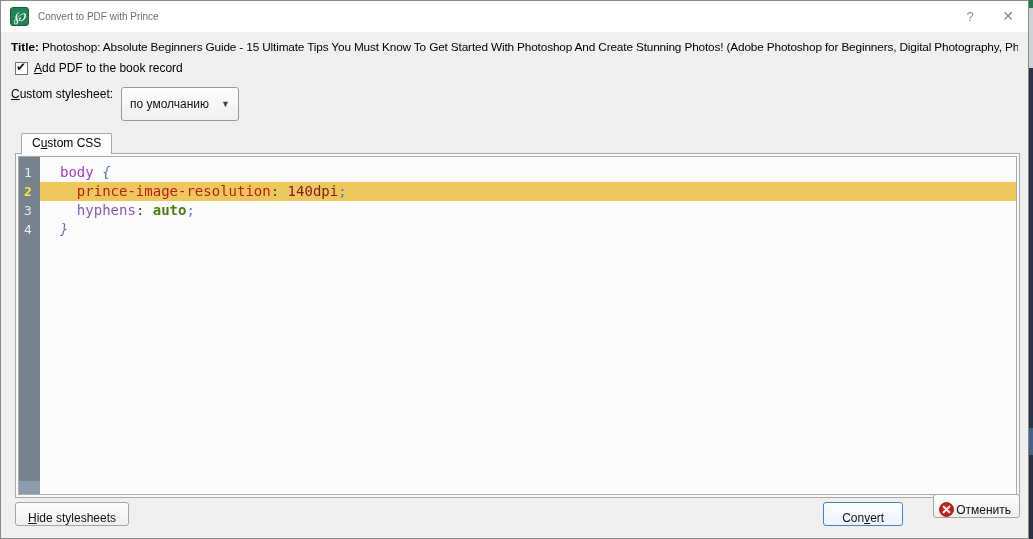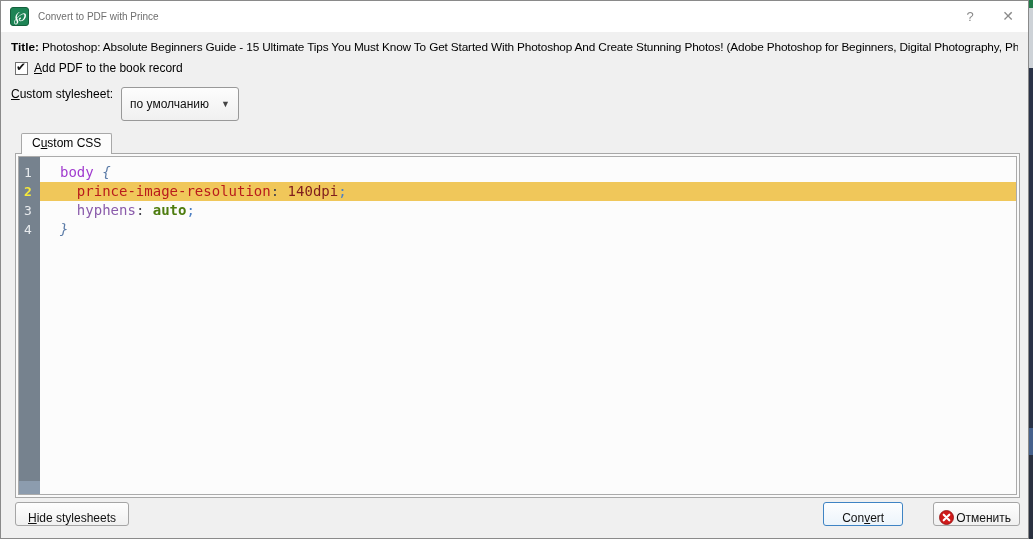--- a/index.html
+++ b/index.html
@@ -69,21 +69,21 @@
   .code-row .txt { flex:1; padding-left:20px; white-space:pre; }
   .code-row.active .txt { background:var(--active-line-bg,#f0c75a); }
 
   
   .btn { position:absolute; bottom:12px; height:24px; font-size:12px; color:#111;
     border:1px solid #a5a5a5; border-radius:3px; background:linear-gradient(#fefefe,#f0f0f0);
     display:flex; align-items:flex-end; justify-content:center; padding:0 12px; cursor:default; }
   .btn.hide-btn { left:14px; }
   .btn-group { position:absolute; right:8px; bottom:12px; display:flex; gap:6px; }
   .btn-group .btn { position:static; }
-  .btn.convert { border-color:#3f84c4; background:linear-gradient(#fdfeff,#ecf4fb); min-width:80px; }
+  .btn.convert { border-color:#3f84c4; background:linear-gradient(#fdfeff,#ecf4fb); min-width:80px;margin-top:8px; }
   .btn.cancel { padding:0 8px 0 5px;margin-left:24px; }
   .btn.cancel .x-icon { margin-right:2px; display:inline-flex; }
 </style>
 </head>
 <body>
 
 <div class="stage">
   <div class="desktop-strip"></div>
   <div class="sliver s1"></div>
   <div class="sliver s2"></div>

